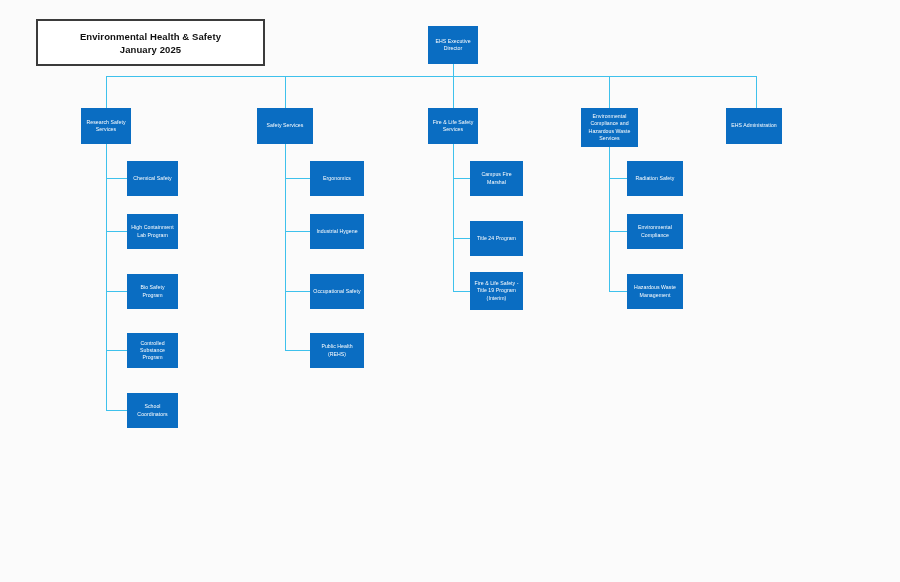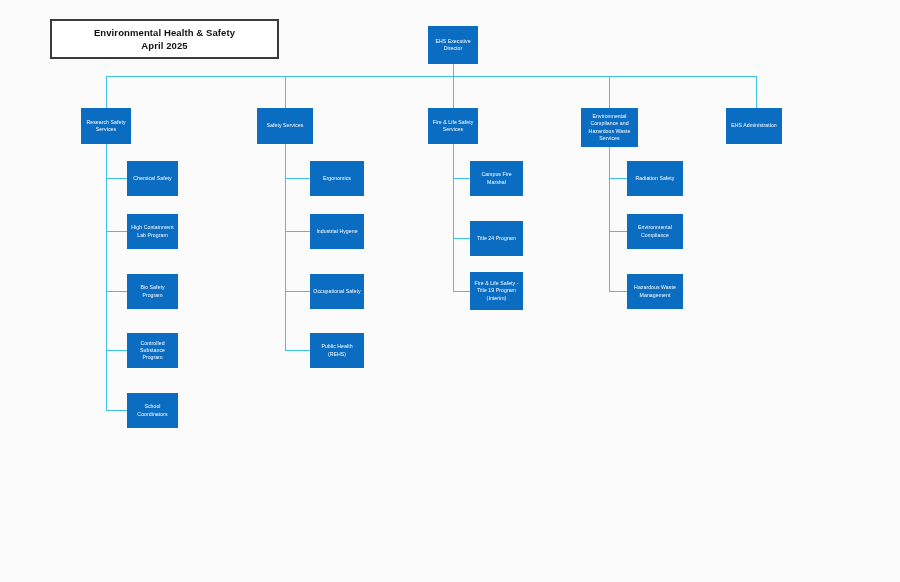--- a/index.html
+++ b/index.html
@@ -15,24 +15,24 @@
   }
   #chart-canvas {
     position: relative;
     width: 900px;
     height: 582px;
   }
 
   
   .title-box {
     position: absolute;
-    left: 50px;
+    left: 36px;
     top: 19px;
     width: 229px;
-    height: 40px;
+    height: 47px;
     border: 2px solid #3b3b3b;
     background: #ffffff;
     display: flex;
     flex-direction: column;
     align-items: center;
     justify-content: center;
     box-sizing: border-box;
   }
   .title-box .line {
     font-size: 9.5px;
@@ -72,21 +72,21 @@
   .conn.h { height: 1px; }
   .conn.v { width: 1px; }
 </style>
 </head>
 <body>
 
 <div id="chart-canvas">
 
   <div class="title-box">
     <div class="line">Environmental Health &amp; Safety</div>
-    <div class="line">April 2025</div>
+    <div class="line">January 2025</div>
   </div>
 
   <div class="conn v" style="left:453px; top:64px; height:12px;"></div>
 
   <div class="conn h" style="left:106px; top:76px; width:650px;"></div>
 
   <div class="conn v" style="left:106px; top:76px; height:32px;"></div>
   <div class="conn v" style="left:285px; top:76px; height:32px;"></div>
   <div class="conn v" style="left:453px; top:76px; height:32px;"></div>
   <div class="conn v" style="left:609px; top:76px; height:32px;"></div>

